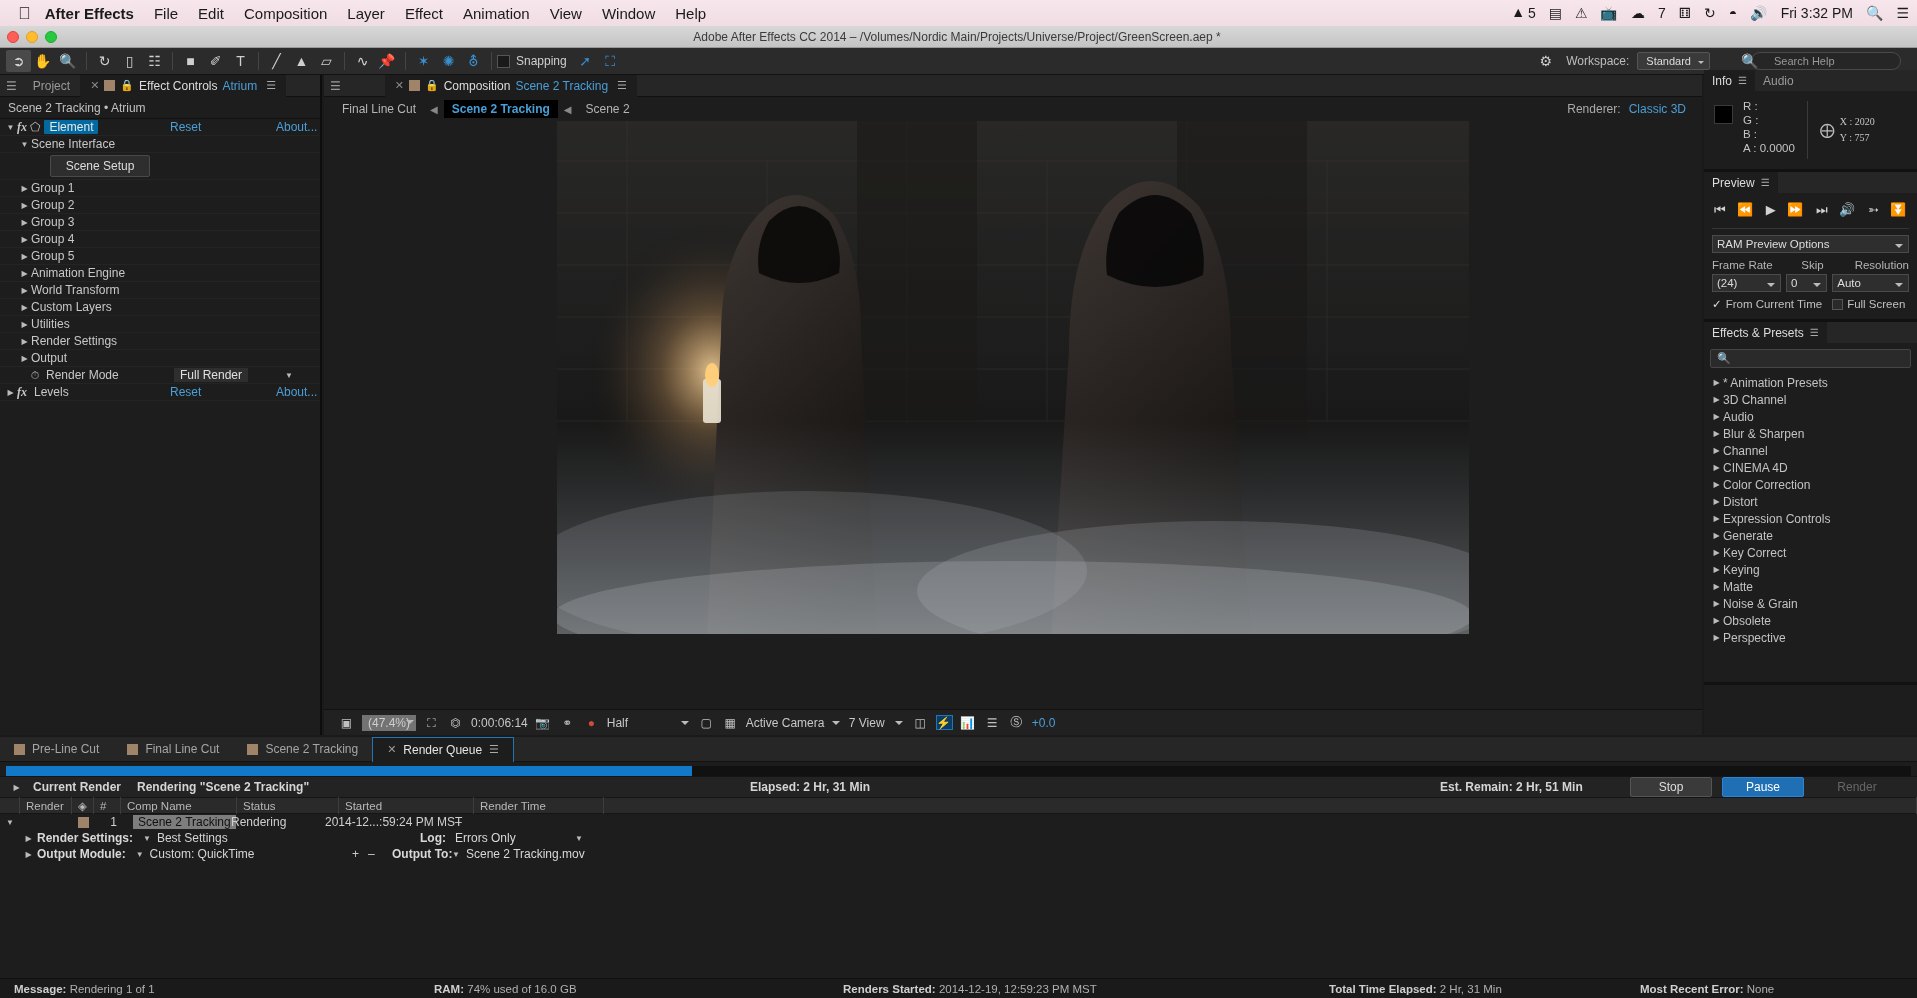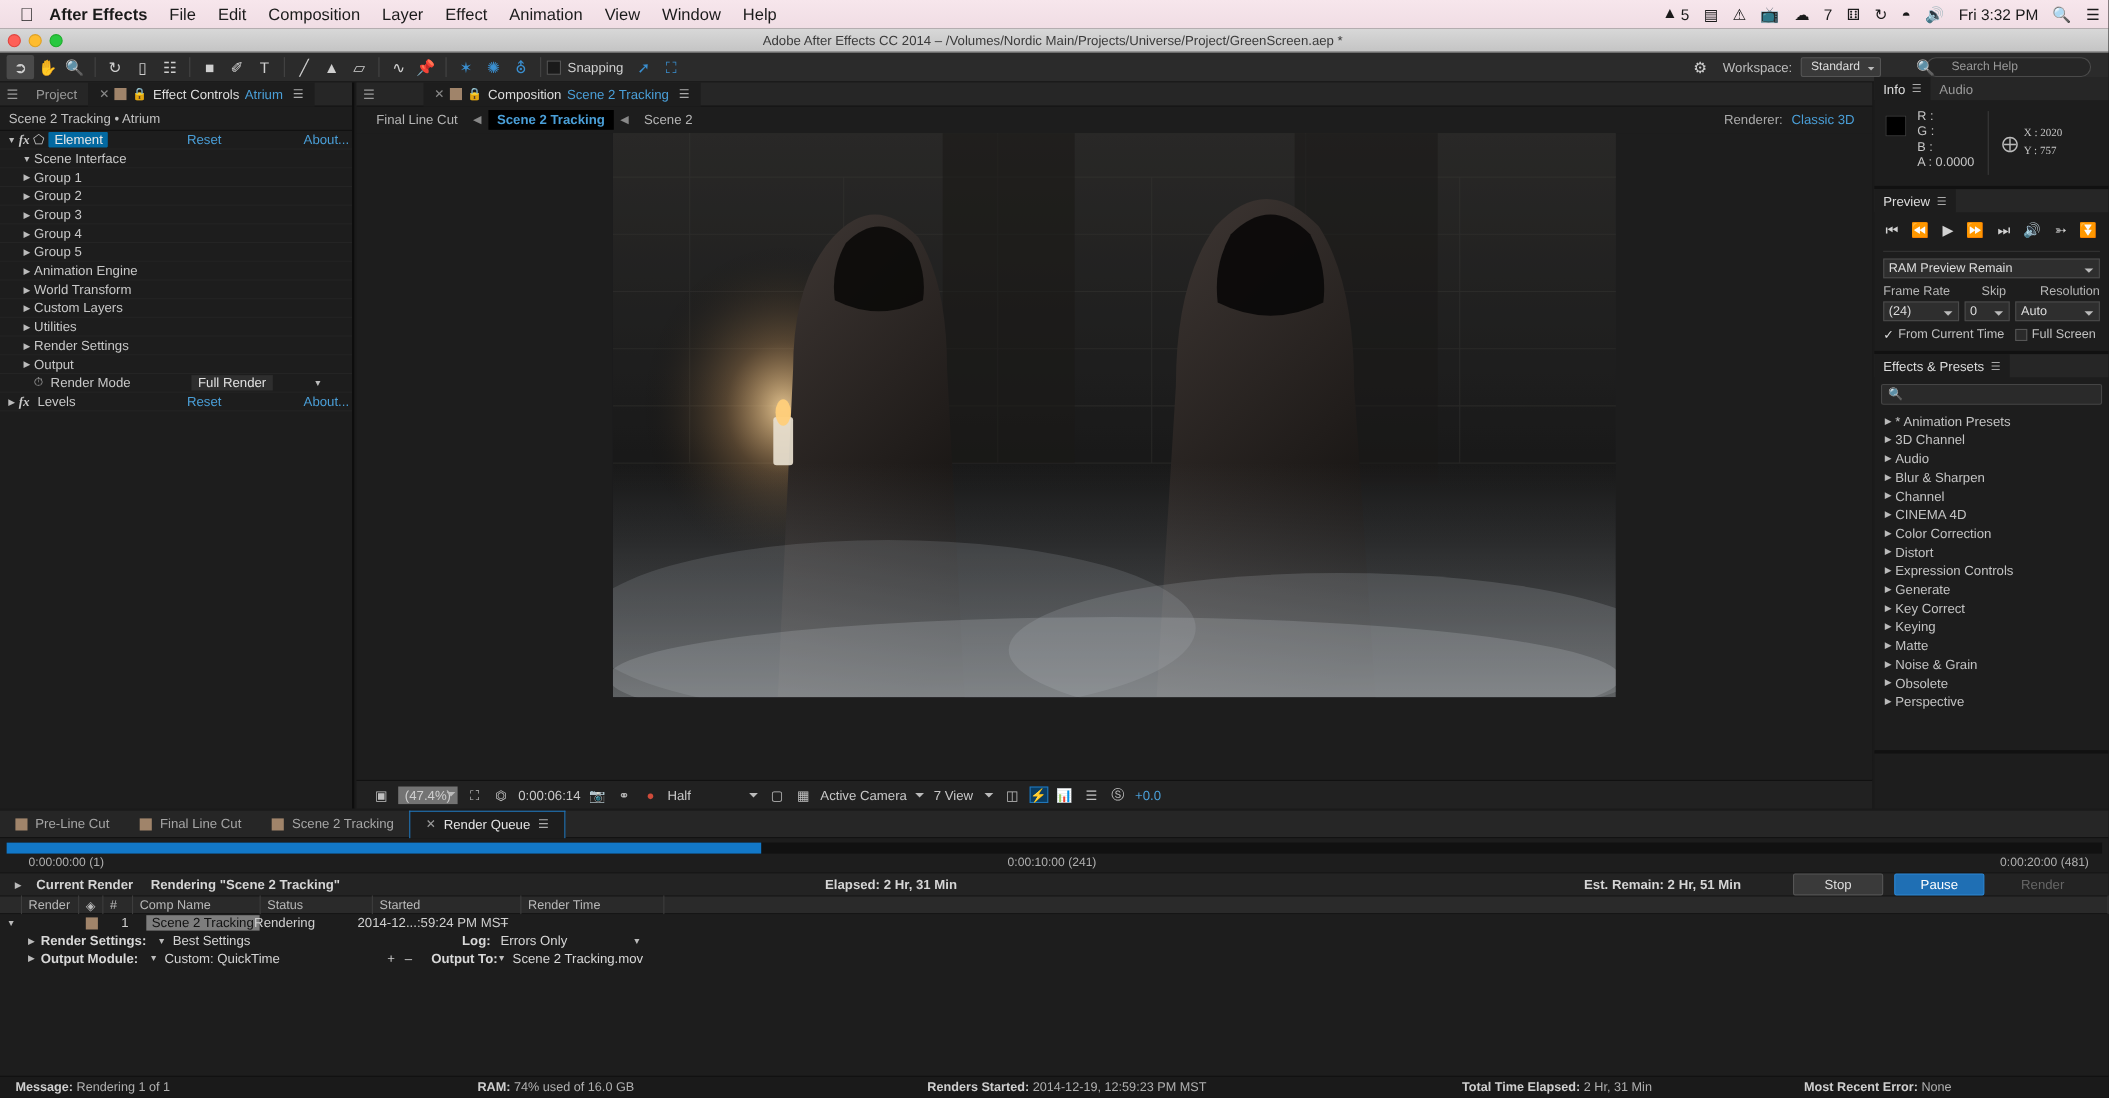--- a/index.html
+++ b/index.html
@@ -250,20 +250,23 @@
     <span class="effname-sel">Element</span>
     <span class="reset">Reset</span>
     <span class="about">About...</span>
   </div>
 
   <div class="effrow" style="padding-left:18px">
     <span class="tri">▼</span>
     <span>Scene Interface</span>
   </div>
 
+  <div class="effrow" style="height:27px;padding-left:50px">
+    <span class="scenebtn">Scene Setup</span>
+  </div>
 
   <div class="effrow" style="padding-left:18px">
     <span class="tri">▶</span>
     <span>Group 1</span>
   </div>
   <div class="effrow" style="padding-left:18px">
     <span class="tri">▶</span>
     <span>Group 2</span>
   </div>
   <div class="effrow" style="padding-left:18px">
@@ -464,21 +467,21 @@
         <span class="tbtn">⏮</span>
         <span class="tbtn">⏪</span>
         <span class="tbtn">▶</span>
         <span class="tbtn">⏩</span>
         <span class="tbtn">⏭</span>
         <span class="tbtn">🔊</span>
         <span class="tbtn">➳</span>
         <span class="tbtn">⏬</span>
       </div>
       <div class="hr"></div>
-      <div class="selbox" style="width:100%">RAM Preview Remain</div>
+      <div class="selbox" style="width:100%">RAM Preview Options</div>
       <div class="lblrow">
         <span style="width:74px">Frame Rate</span>
         <span style="width:38px">Skip</span>
         <span>Resolution</span>
       </div>
       <div style="display:flex;gap:5px;margin-top:3px">
         <span class="selbox" style="width:70px">(24)</span>
         <span class="selbox" style="width:42px">0</span>
         <span class="selbox" style="width:78px">Auto</span>
       </div>
@@ -589,25 +592,20 @@
       <span style="color:#999;font-size:11px">✕</span>
       <span>Render Queue</span>
       <span style="color:#aaa;font-size:11px">☰</span>
     </div>
   </div>
 
   <div id="progwrap">
     <div id="progbar" style="width: 36%;"></div>
   </div>
 
-  <div id="timeruler">
-    <span style="left:20px">0:00:00:00 (1)</span>
-    <span style="left:910px">0:00:10:00 (241)</span>
-    <span style="right:12px">0:00:20:00 (481)</span>
-  </div>
 
   <div id="currow">
     <span class="tri">▶</span>
     <span style="font-weight:bold">Current Render</span>
     <span style="margin-left:6px;font-weight:bold">Rendering "Scene 2 Tracking"</span>
     <span style="position:absolute;left:750px;font-weight:bold">Elapsed: 2 Hr, 31 Min</span>
     <span style="position:absolute;left:1440px;font-weight:bold">Est. Remain: 2 Hr, 51 Min</span>
     <span class="btn" style="position:absolute;left:1630px">Stop</span>
     <span class="btn blue" style="position:absolute;left:1722px">Pause</span>
     <span class="btn dim" style="position:absolute;left:1816px;background:transparent;border:none">Render</span>

